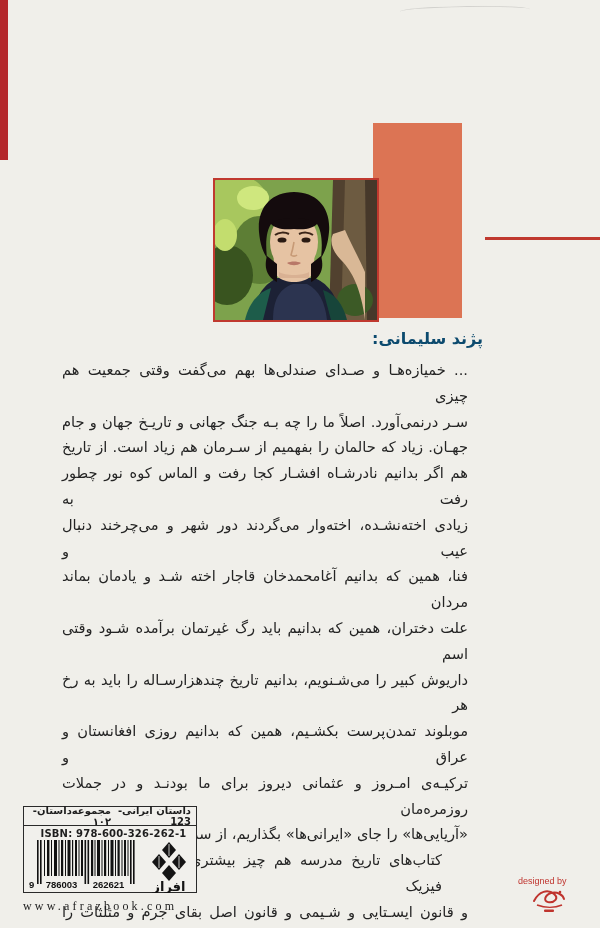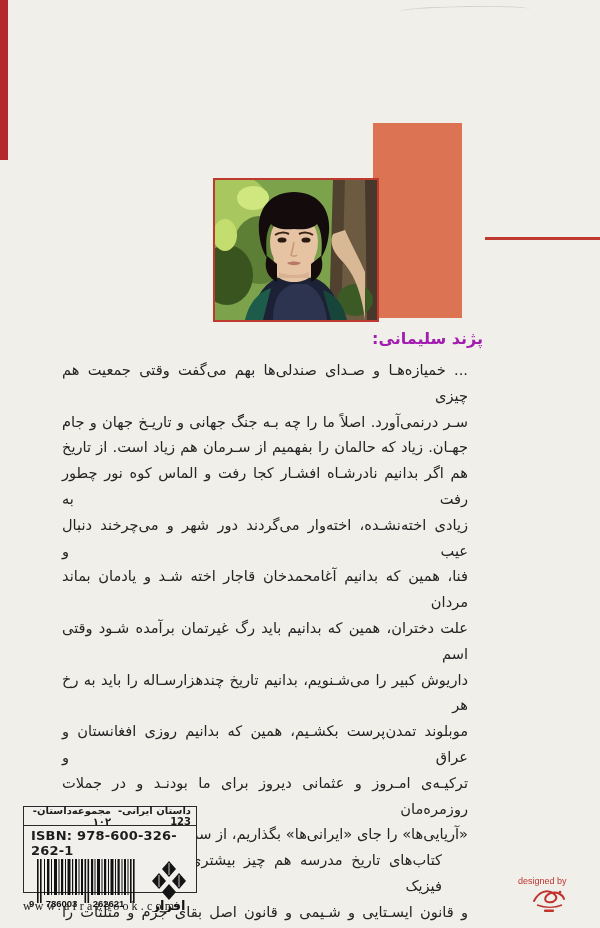--- a/index.html
+++ b/index.html
@@ -16,43 +16,43 @@
   .accent-rect{position:absolute;left:373px;top:123px;width:89px;height:195px;}
   .red-rule{position:absolute;left:485px;top:237px;width:115px;height:3px;}
   .photo{
     position:absolute;left:213px;top:178px;width:162px;height:140px;
     border:2px solid #c0392f; box-sizing:content-box; background:#7da24c;
   }
   .photo svg{display:block;}
   
   .author-heading{
     position:absolute;right:117px;top:329px;
-    direction:rtl;font-size:16px;font-weight:bold;color:#a21caf;
+    direction:rtl;font-size:16px;font-weight:bold;color:#0c4a6e;
     letter-spacing:0.2px;
   }
   .excerpt{
     position:absolute;left:62px;right:132px;top:357px;
     direction:rtl;font-size:14.6px;line-height:25.8px;color:#242424;
   }
   .x-line{text-align:justify;text-align-last:justify;white-space:normal;}
   .x-line.end{text-align-last:right;}
   .x-line.ind{padding-right:26px;}
   
   .colophon-box{
     position:absolute;left:23px;top:806px;width:174px;height:87px;
     border:1.5px solid #2a2a2a;box-sizing:border-box;background:#f1f0ec;
   }
   .series-strip{
     height:19px;border-bottom:1.5px solid #2a2a2a;box-sizing:border-box;
     direction:rtl;display:flex;justify-content:space-between;align-items:center;
     padding:0 5px;font-size:10px;font-weight:bold;color:#1d1d1d;
   }
   .isbn-line{
-    font-size:13px;font-weight:bold;color:#1d1d1d;
-    padding:2px 0 0 7px;letter-spacing:0.2px;direction:ltr;text-align:left;
+    font-size:10px;font-weight:bold;color:#1d1d1d;
+    padding:2px 0 0 7px;letter-spacing:0.2px;direction:ltr;text-align:center;
   }
   .code-row{display:flex;align-items:flex-start;padding:1px 3px 0 5px;}
   .barcode-wrap{width:116px;position:relative;}
   .barcode-digits{
     display:flex;font-size:9.5px;font-weight:bold;color:#111;
     font-family:"Liberation Sans",sans-serif;margin-top:-9px;position:relative;
   }
   .bd-first{width:9px;}
   .bd-g{width:47px;text-align:center;background:transparent;}
   .publisher-logo{margin-left:1px;margin-top:1px;text-decoration:underline;}

